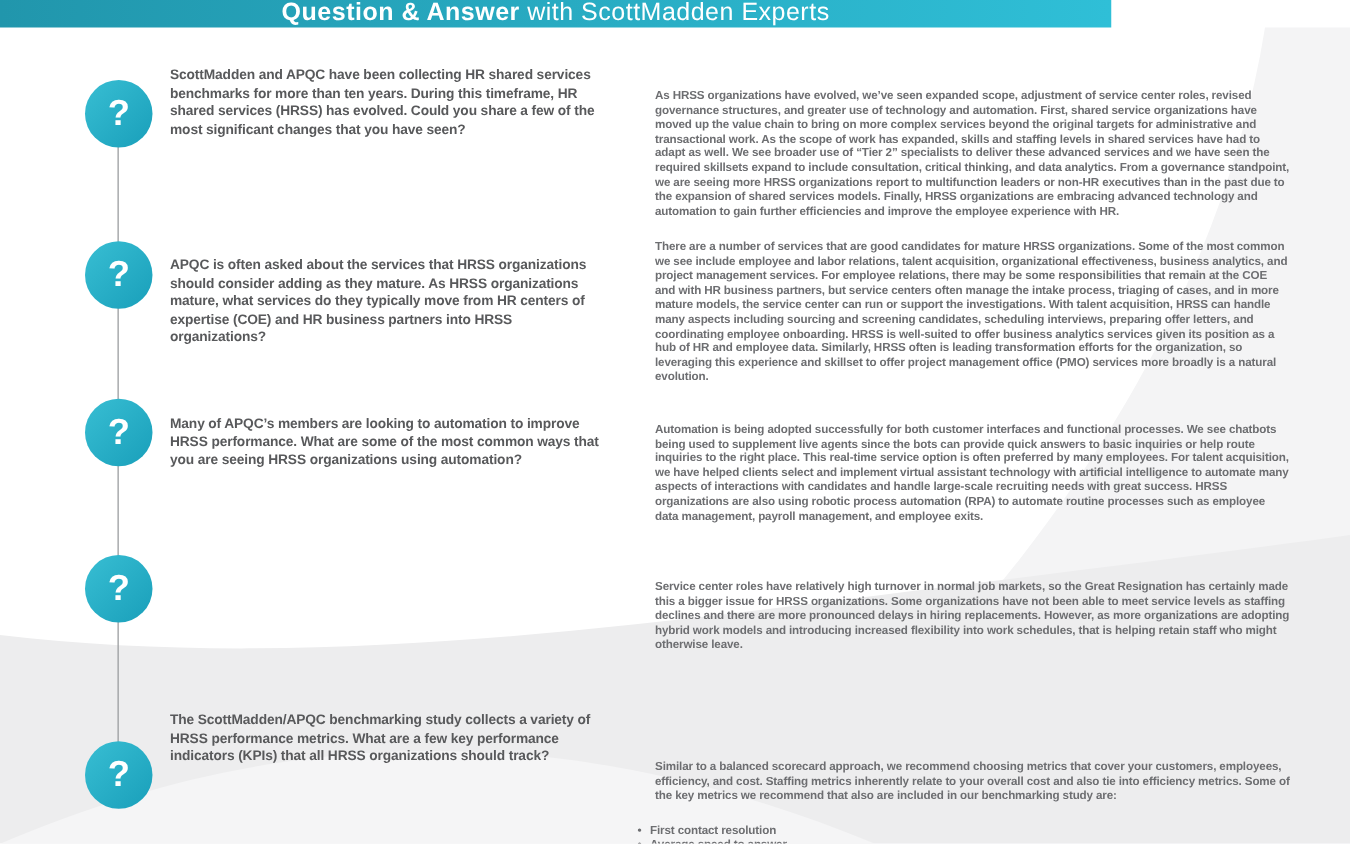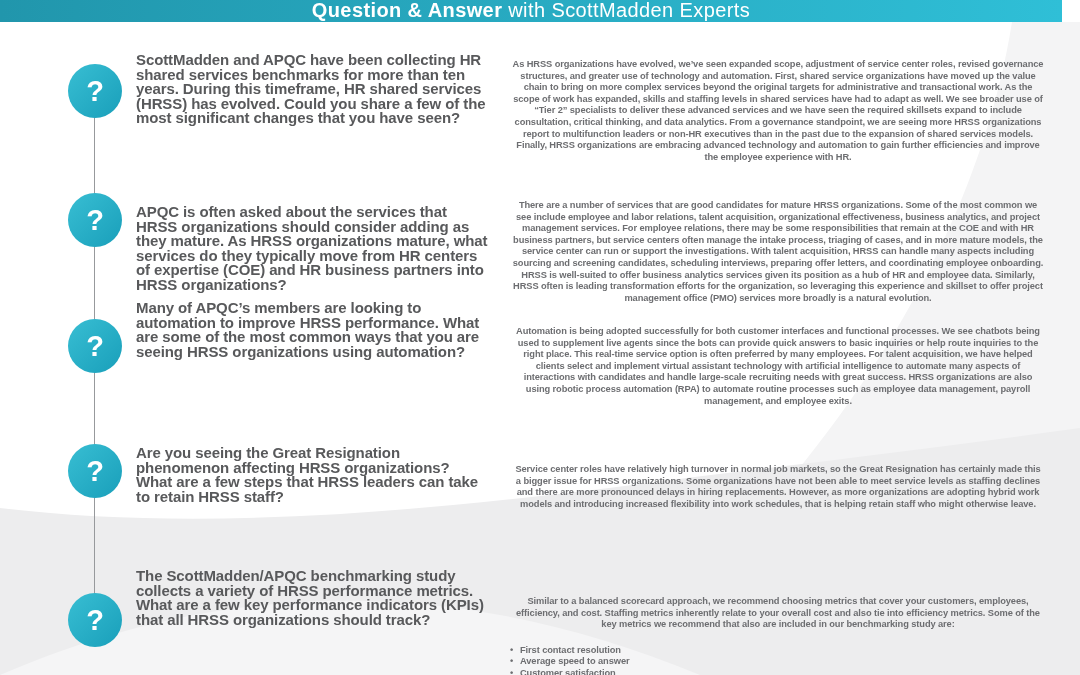--- a/index.html
+++ b/index.html
@@ -4,21 +4,21 @@
 <style>
   html,body { margin:0; padding:0; background:#fff; }
   .page {
     position:relative; width:1080px; height:675px; overflow:hidden;
     background:#ffffff; font-family:"Liberation Sans", sans-serif;
   }
   .bg { position:absolute; top:0; left:0; z-index:0; }
 
   
   .header {
-    position:absolute; top:0; left:0; width:1062px; height:22px;
+    position:absolute; top:0; left:0; width:889px; height:22px;
     background:linear-gradient(90deg,#2196ac,#2fbfd7);
     z-index:3; text-align:center; overflow:hidden;
   }
   .header-title {
     color:#ffffff; font-size:20px; line-height:21px; letter-spacing:0.4px;
     white-space:nowrap;
   }
   .header-title .bold { font-weight:bold; }
 
   
@@ -36,41 +36,41 @@
   }
   .qicon-1 { top:64px; }
   .qicon-2 { top:193px; }
   .qicon-3 { top:319px; }
   .qicon-4 { top:444px; }
   .qicon-5 { top:593px; }
 
   
   .question {
     position:absolute; left:136px; width:352px; z-index:2;
-    color:#58595b; font-weight:bold; font-size:15px; line-height:14.6px;
+    color:#58595b; font-weight:bold; font-size:11px; line-height:14.6px;
     letter-spacing:-0.1px;
   }
   .question-1 { top:53px; }
   .question-2 { top:205px; }
-  .question-3 { top:301px; }
+  .question-3 { top:332px; }
   .question-4 { top:446px; }
   .question-5 { top:569px; }
 
   
   .answer {
     position:absolute; left:508px; width:540px; z-index:2;
     color:#6d6e71; font-weight:bold; font-size:9.3px; line-height:11.6px;
     letter-spacing:-0.1px;
   }
   .answer-1 { top:55px; }
-  .answer-2 { top:196px; }
+  .answer-2 { top:176px; }
   .answer-3 { top:322px; }
-  .answer-4 { top:460px; }
+  .answer-4 { top:448px; }
   .answer-5 { top:592px; }
-  .answer p { margin:4px;text-align:center; }
+  .answer p { margin:16px; }
 
   
   .kpis { display:flex; margin-top:14px; }
   .kpis ul { margin:0; padding:0; list-style:none; }
   .kpis .col1 { width:160px; }
   .kpis li { position:relative; padding-left:12px; }
   .kpis li::before { content:"\2022"; position:absolute; left:2px; }
 </style>
 </head>
 <body>
@@ -103,21 +103,20 @@
   <div class="qicon qicon-4">
       <span>?</span>
     </div>
   <div class="qicon qicon-5">
       <span>?</span>
     </div>
 
   <div class="question question-1">ScottMadden and APQC have been collecting HR shared services benchmarks for more than ten years. During this timeframe, HR shared services (HRSS) has evolved. Could you share a few of the most significant changes that you have seen?</div>
   <div class="question question-2">APQC is often asked about the services that HRSS organizations should consider adding as they mature. As HRSS organizations mature, what services do they typically move from HR centers of expertise (COE) and HR business partners into HRSS organizations?</div>
   <div class="question question-3">Many of APQC’s members are looking to automation to improve HRSS performance. What are some of the most common ways that you are seeing HRSS organizations using automation?</div>
-  <div class="question question-4">Are you seeing the Great Resignation phenomenon affecting HRSS organizations? What are a few steps that HRSS leaders can take to retain HRSS staff?</div>
   <div class="question question-5">The ScottMadden/APQC benchmarking study collects a variety of HRSS performance metrics. What are a few key performance indicators (KPIs) that all HRSS organizations should track?</div>
 
   <div class="answer answer-1">
     <p>As HRSS organizations have evolved, we’ve seen expanded scope, adjustment of service center roles, revised governance structures, and greater use of technology and automation. First, shared service organizations have moved up the value chain to bring on more complex services beyond the original targets for administrative and transactional work. As the scope of work has expanded, skills and staffing levels in shared services have had to adapt as well. We see broader use of “Tier 2” specialists to deliver these advanced services and we have seen the required skillsets expand to include consultation, critical thinking, and data analytics. From a governance standpoint, we are seeing more HRSS organizations report to multifunction leaders or non-HR executives than in the past due to the expansion of shared services models. Finally, HRSS organizations are embracing advanced technology and automation to gain further efficiencies and improve the employee experience with HR.</p>
   </div>
   <div class="answer answer-2">
     <p>There are a number of services that are good candidates for mature HRSS organizations. Some of the most common we see include employee and labor relations, talent acquisition, organizational effectiveness, business analytics, and project management services. For employee relations, there may be some responsibilities that remain at the COE and with HR business partners, but service centers often manage the intake process, triaging of cases, and in more mature models, the service center can run or support the investigations. With talent acquisition, HRSS can handle many aspects including sourcing and screening candidates, scheduling interviews, preparing offer letters, and coordinating employee onboarding. HRSS is well-suited to offer business analytics services given its position as a hub of HR and employee data. Similarly, HRSS often is leading transformation efforts for the organization, so leveraging this experience and skillset to offer project management office (PMO) services more broadly is a natural evolution.</p>
   </div>
   <div class="answer answer-3">
     <p>Automation is being adopted successfully for both customer interfaces and functional processes. We see chatbots being used to supplement live agents since the bots can provide quick answers to basic inquiries or help route inquiries to the right place. This real-time service option is often preferred by many employees. For talent acquisition, we have helped clients select and implement virtual assistant technology with artificial intelligence to automate many aspects of interactions with candidates and handle large-scale recruiting needs with great success. HRSS organizations are also using robotic process automation (RPA) to automate routine processes such as employee data management, payroll management, and employee exits.</p>

